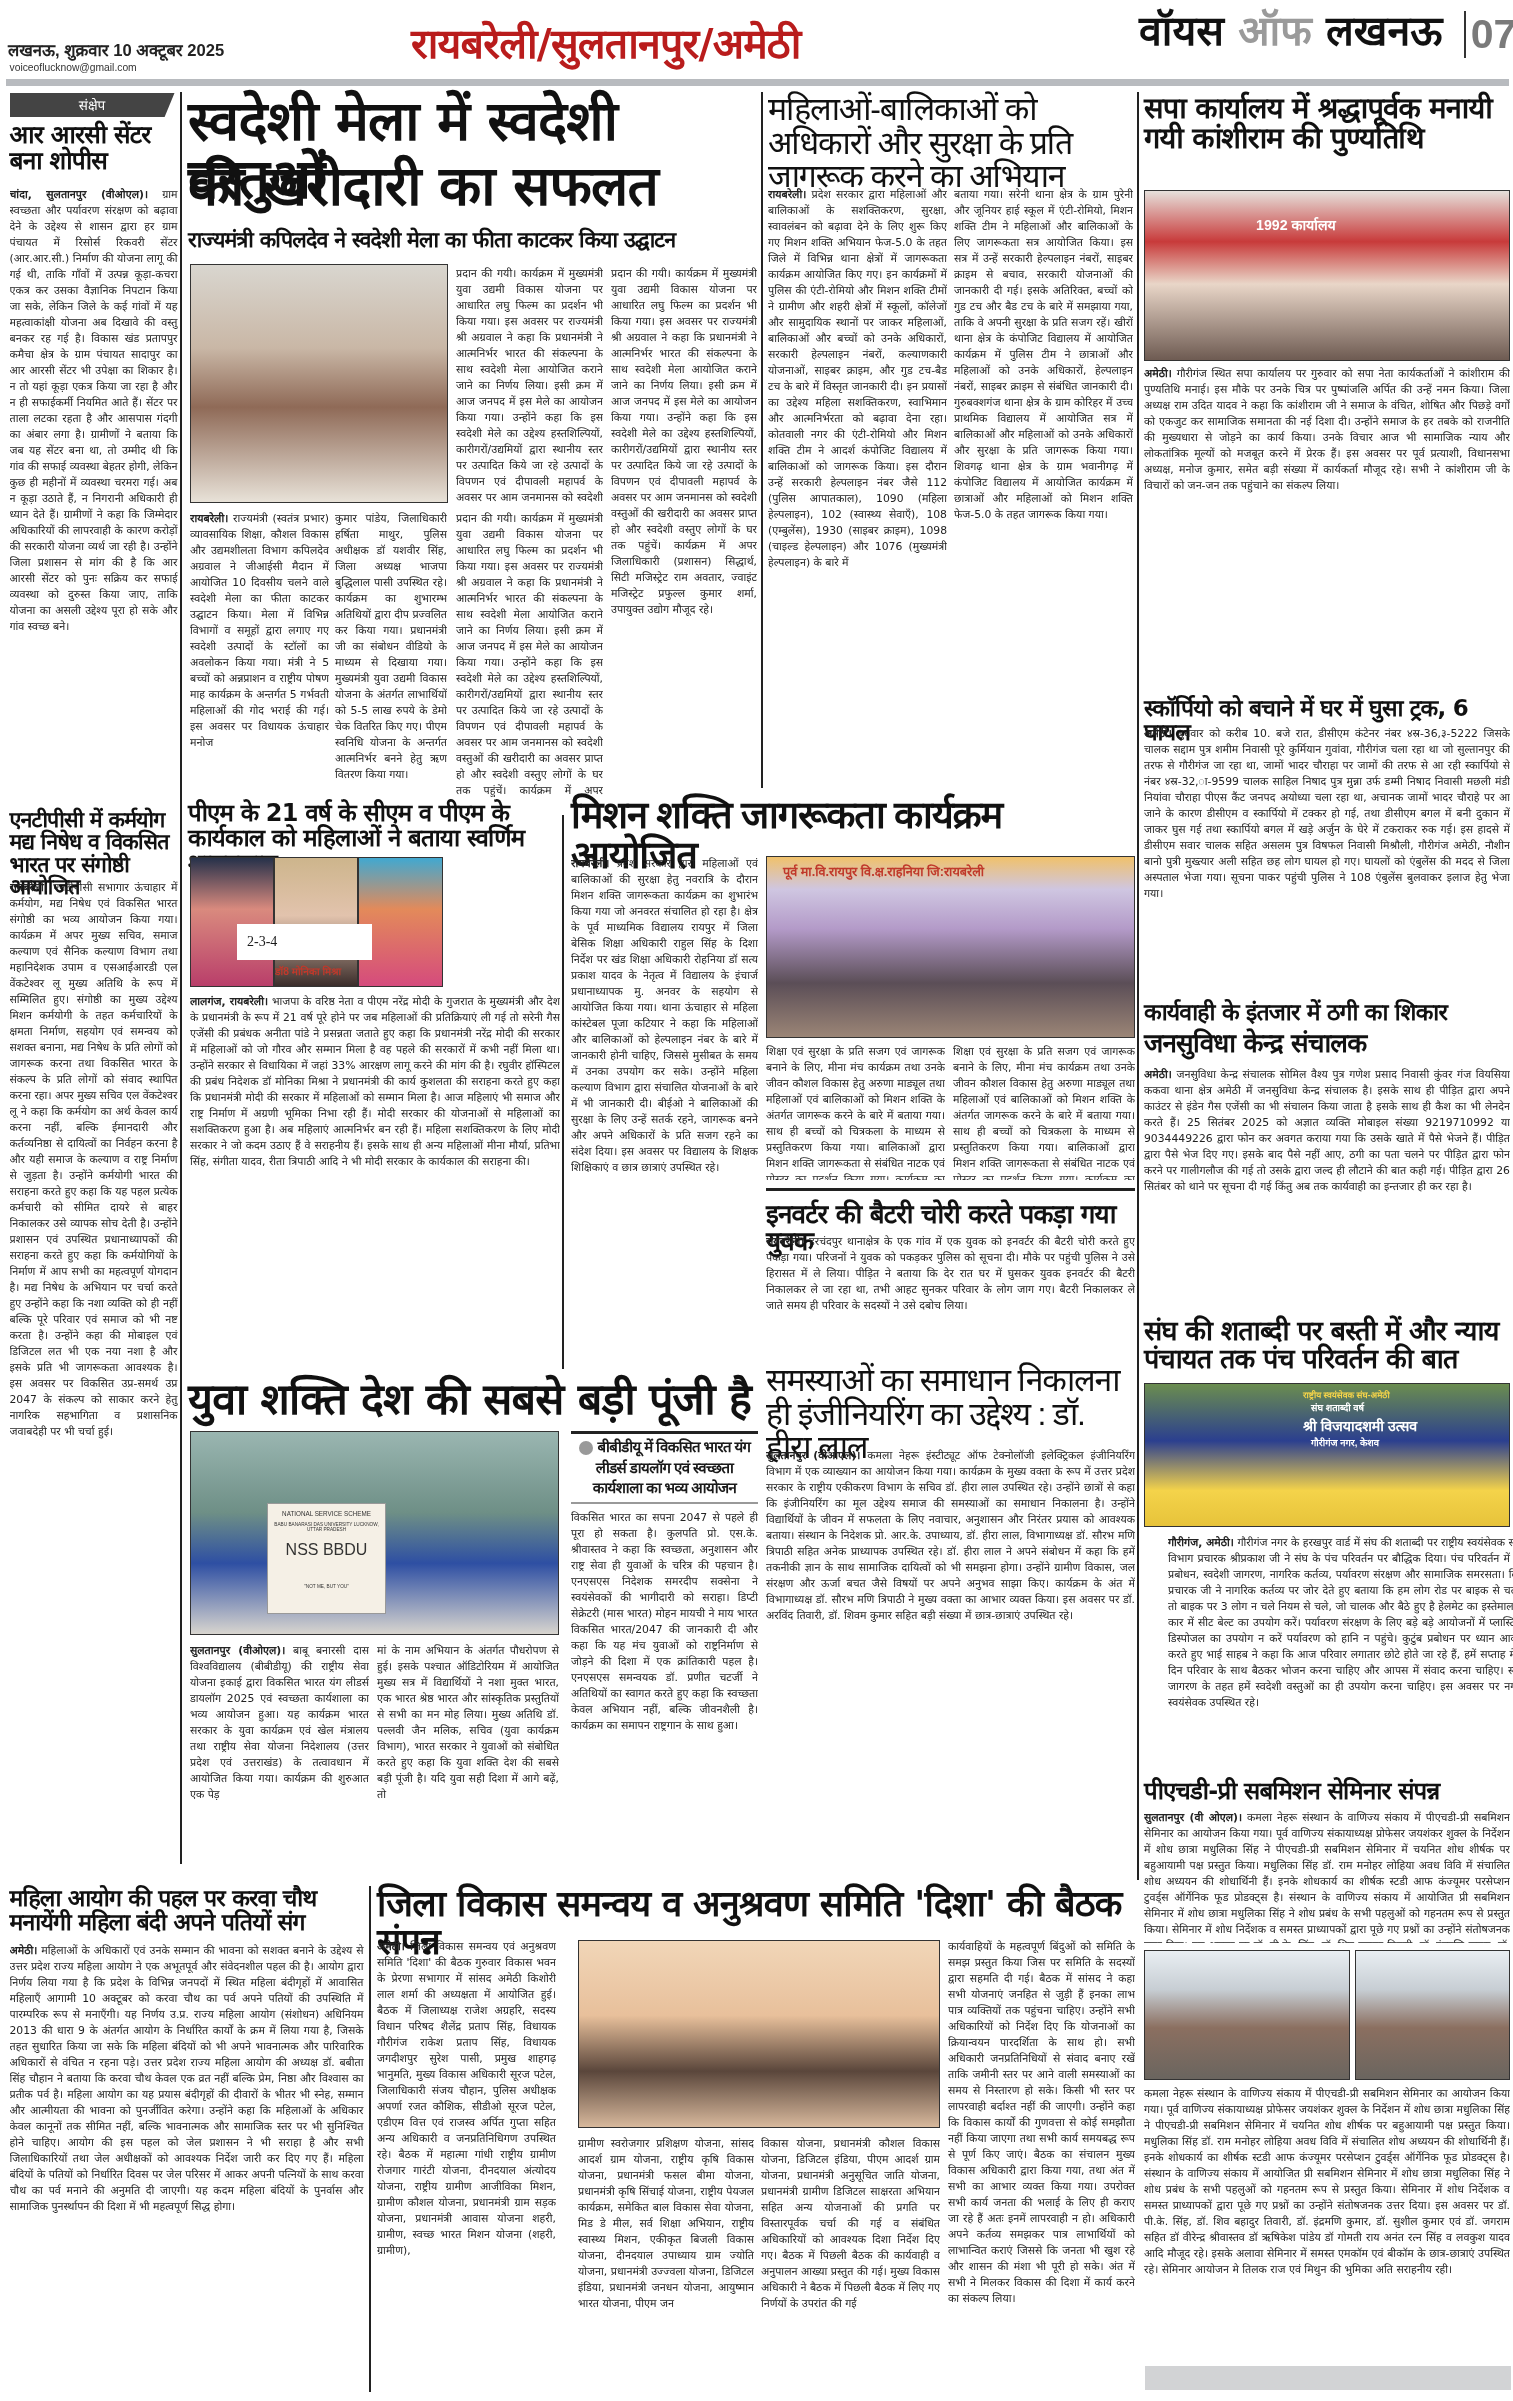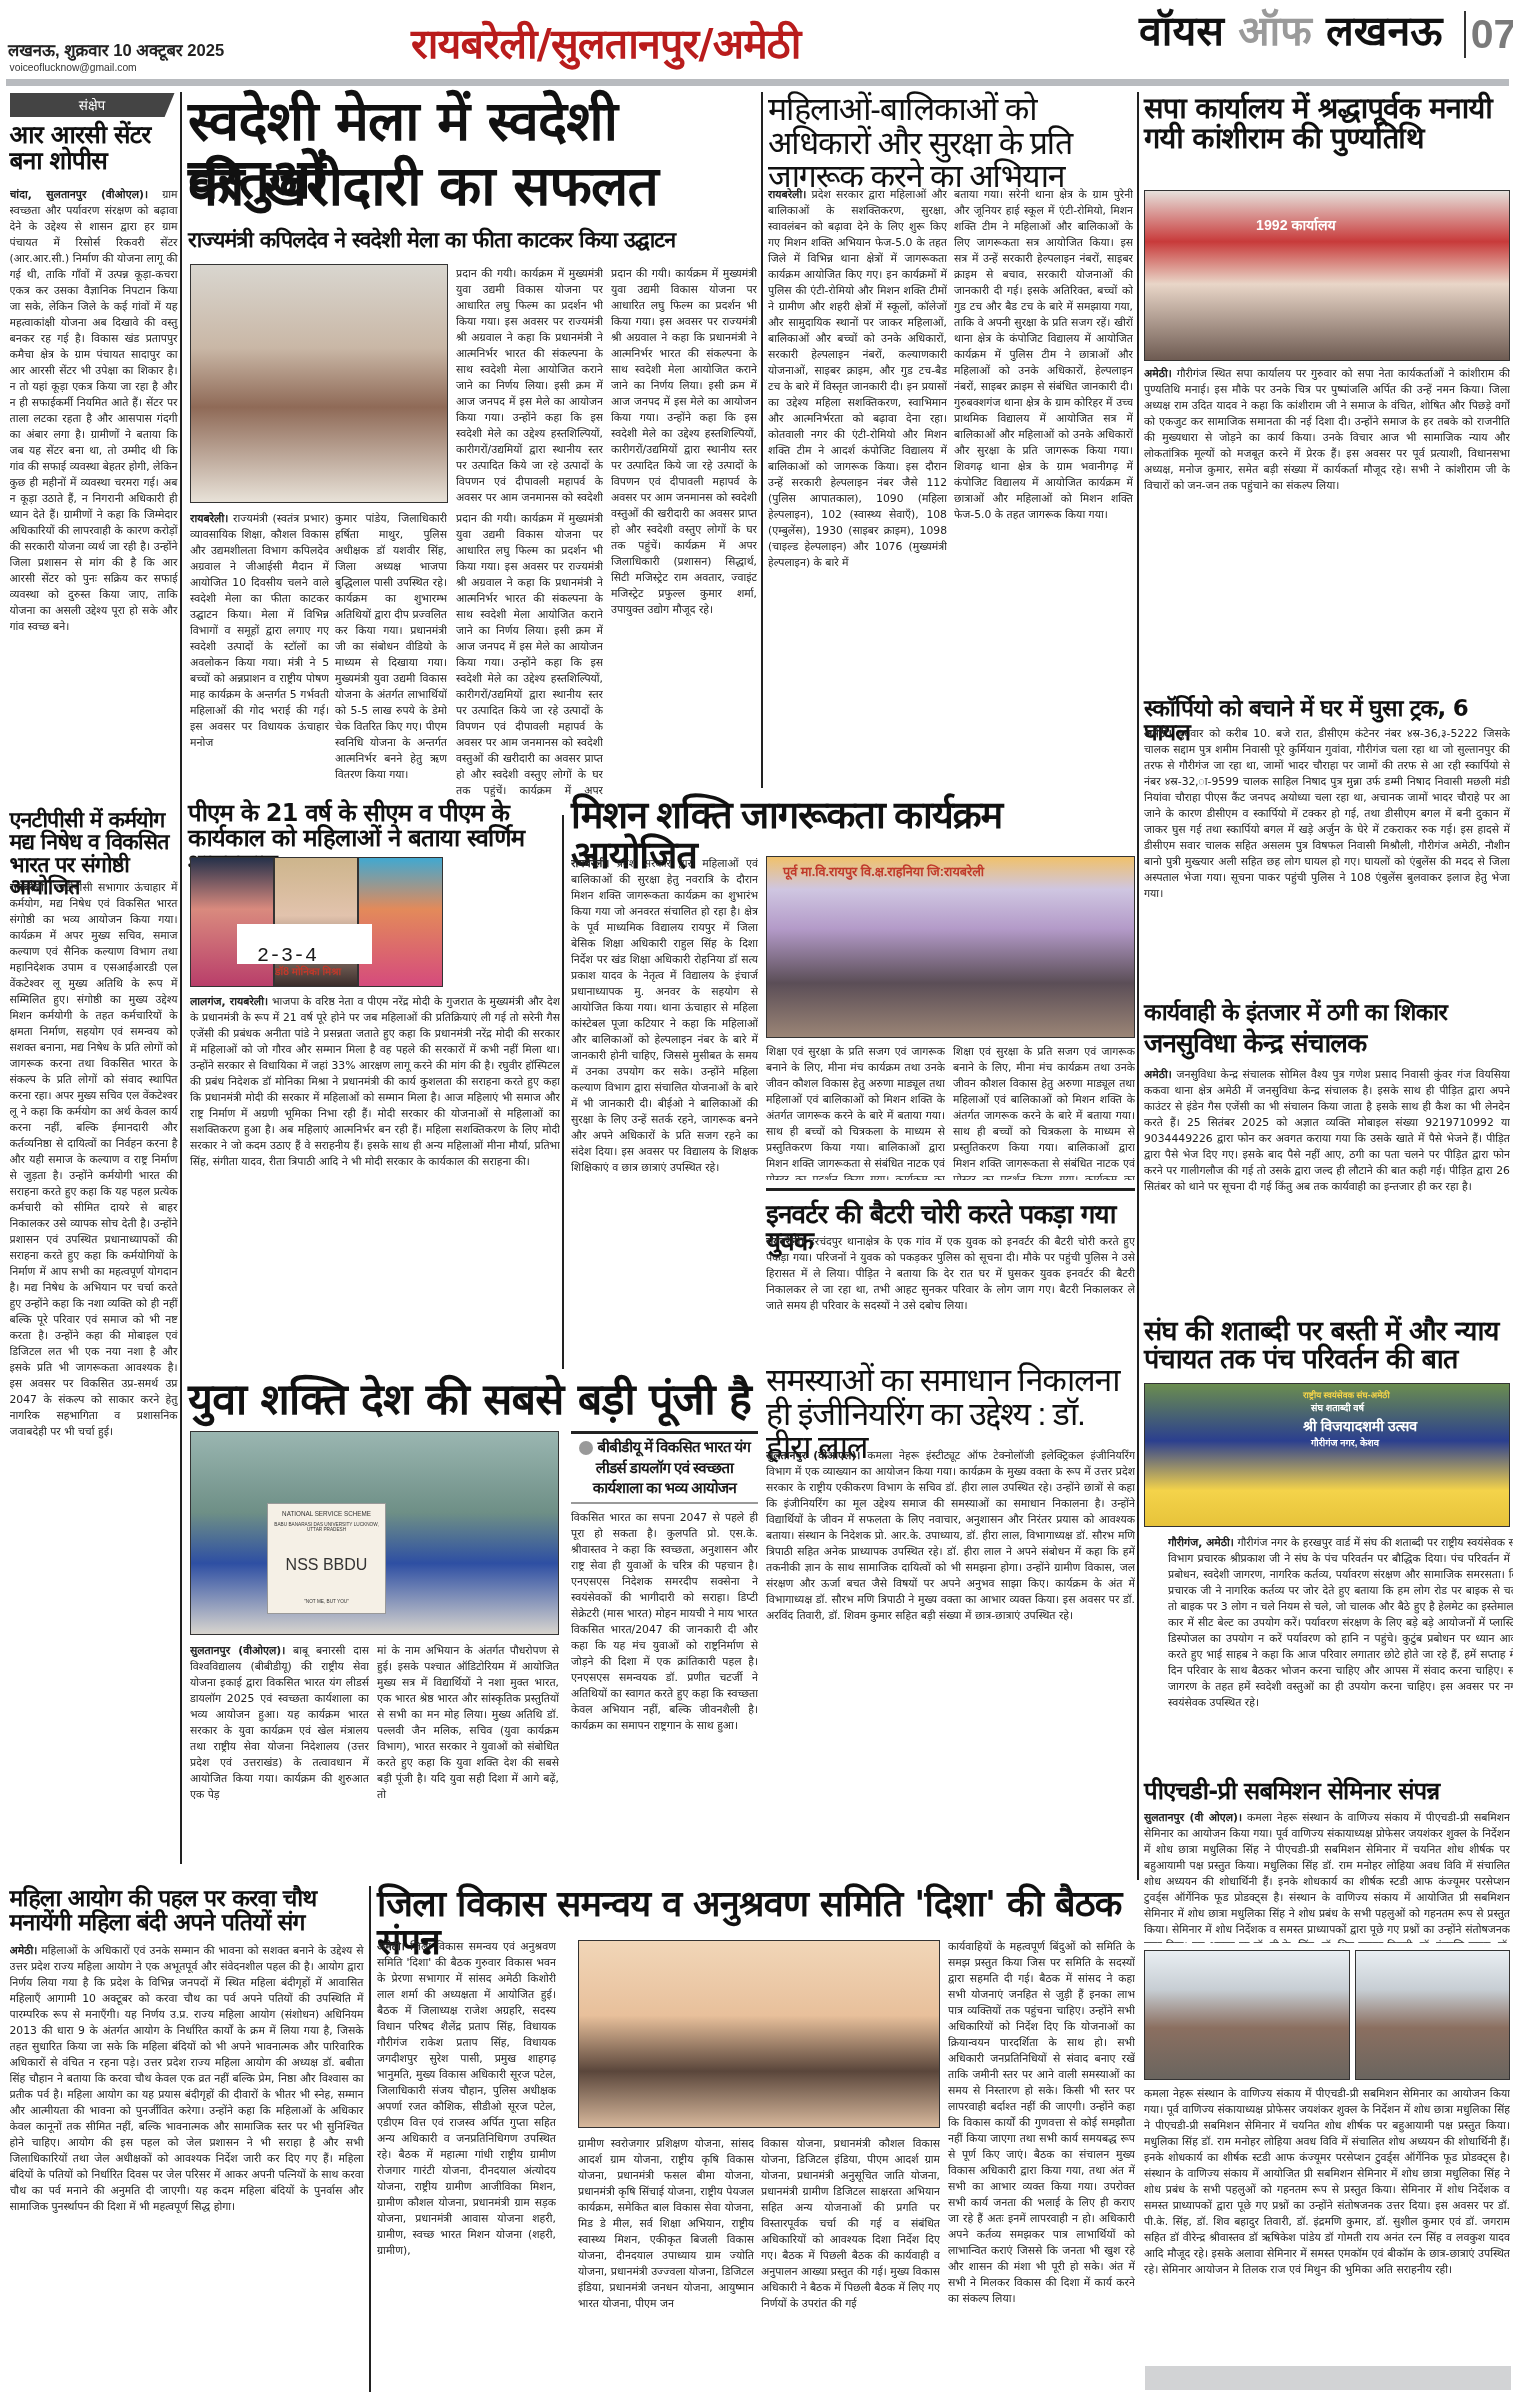--- a/index.html
+++ b/index.html
@@ -97,21 +97,21 @@
   </div>
 </section>
 
 <section>
   <h2 class="abs h-mid" style="left:188px;top:801px;width:372px;font-size:24px">पीएम के 21 वर्ष के सीएम व पीएम के कार्यकाल को महिलाओं ने बताया स्वर्णिम शासनकाल</h2>
   <div class="photo ph-port" style="left:190px;top:857px;width:84px;height:130px"></div>
   <div class="photo ph-port2" style="left:274px;top:857px;width:84px;height:130px">
     <div class="ph-label" style="left:0;bottom:8px;width:100%;font-size:10.3px;color:#c0392b">डॉ8 मोनिका मिश्रा</div>
   </div>
   <div class="photo ph-port3" style="left:358px;top:857px;width:85px;height:130px"></div>
-  <div class="abs" style="left:237px;top:924px;width:135px;height:36px;background:#fff;font-family:Liberation Mono, monospace;font-size:20px;padding:20px">2-3-4</div>
+  <div class="abs" style="left:237px;top:924px;width:135px;height:36px;background:#fff;font-family:Liberation Serif, serif;font-size:14px;padding:10px">2-3-4</div>
   <div class="abs body-text" style="left:190px;top:994px;width:370px;height:367px">
     <span class="dl">लालगंज, रायबरेली।</span>
     <span>भाजपा के वरिष्ठ नेता व पीएम नरेंद्र मोदी के गुजरात के मुख्यमंत्री और देश के प्रधानमंत्री के रूप में 21 वर्ष पूरे होने पर जब महिलाओं की प्रतिक्रियाएं ली गई तो सरेनी गैस एजेंसी की प्रबंधक अनीता पांडे ने प्रसन्नता जताते हुए कहा कि प्रधानमंत्री नरेंद्र मोदी की सरकार में महिलाओं को जो गौरव और सम्मान मिला है वह पहले की सरकारों में कभी नहीं मिला था। उन्होंने सरकार से विधायिका में जहां 33% आरक्षण लागू करने की मांग की है। रघुवीर हॉस्पिटल की प्रबंध निदेशक डॉ मोनिका मिश्रा ने प्रधानमंत्री की कार्य कुशलता की सराहना करते हुए कहा कि प्रधानमंत्री मोदी की सरकार में महिलाओं को सम्मान मिला है। आज महिलाएं भी समाज और राष्ट्र निर्माण में अग्रणी भूमिका निभा रही हैं। मोदी सरकार की योजनाओं से महिलाओं का सशक्तिकरण हुआ है। अब महिलाएं आत्मनिर्भर बन रही हैं। महिला सशक्तिकरण के लिए मोदी सरकार ने जो कदम उठाए हैं वे सराहनीय हैं। इसके साथ ही अन्य महिलाओं मीना मौर्या, प्रतिभा सिंह, संगीता यादव, रीता त्रिपाठी आदि ने भी मोदी सरकार के कार्यकाल की सराहना की।</span>
   </div>
 </section>
 
 <section>
   <h2 class="abs h-big h-cond" style="left:768px;top:93px;width:367px;font-size:32px">महिलाओं-बालिकाओं को अधिकारों और सुरक्षा के प्रति जागरूक करने का अभियान</h2>
   <div class="abs body-text" style="left:768px;top:187px;width:179px;height:609px">
     <span class="dl">रायबरेली।</span>
@@ -175,21 +175,21 @@
     <span>हरचंदपुर थानाक्षेत्र के एक गांव में एक युवक को इनवर्टर की बैटरी चोरी करते हुए पकड़ा गया। परिजनों ने युवक को पकड़कर पुलिस को सूचना दी। मौके पर पहुंची पुलिस ने उसे हिरासत में ले लिया। पीड़ित ने बताया कि देर रात घर में घुसकर युवक इनवर्टर की बैटरी निकालकर ले जा रहा था, तभी आहट सुनकर परिवार के लोग जाग गए। बैटरी निकालकर ले जाते समय ही परिवार के सदस्यों ने उसे दबोच लिया।</span>
   </div>
 </section>
 
 <section>
   <h1 class="abs h-big" style="left:188px;top:1377px;width:570px;font-size:43px">युवा शक्ति देश की सबसे बड़ी पूंजी है</h1>
   <div class="photo ph-nss" style="left:190px;top:1431px;width:369px;height:204px">
     <div class="banner" style="left:76px;top:71px;width:119px;height:111px">
       <div style="font-size:6.3px;margin-top:6.3px">NATIONAL SERVICE SCHEME</div>
       <div style="font-size:4.7px;margin-top:4.7px">BABU BANARASI DAS UNIVERSITY LUCKNOW, UTTAR PRADESH</div>
-      <div style="font-size:16px;margin-top:24px">NSS BBDU</div>
+      <div style="font-size:16px;margin-top:9px">NSS BBDU</div>
       <div style="font-size:4.7px;margin-top:25px">"NOT ME, BUT YOU"</div>
     </div>
   </div>
   <div class="hr-dark" style="left:571px;top:1431px;width:187px"></div>
   <div class="abs" style="left:571px;top:1437px;width:187px;font-family:'Liberation Sans',sans-serif;font-size:15px;font-weight:bold;line-height:20.6px;text-align:center;letter-spacing:-0.6px">
     <span class="bullet-dot"></span><span>बीबीडीयू में विकसित भारत यंग लीडर्स डायलॉग एवं स्वच्छता कार्यशाला का भव्य आयोजन</span>
   </div>
   <div class="hr-gray" style="left:571px;top:1502px;width:187px"></div>
   <div class="abs body-text" style="left:190px;top:1643px;width:179px;height:236px">
     <span class="dl">सुलतानपुर (वीओएल)।</span>

